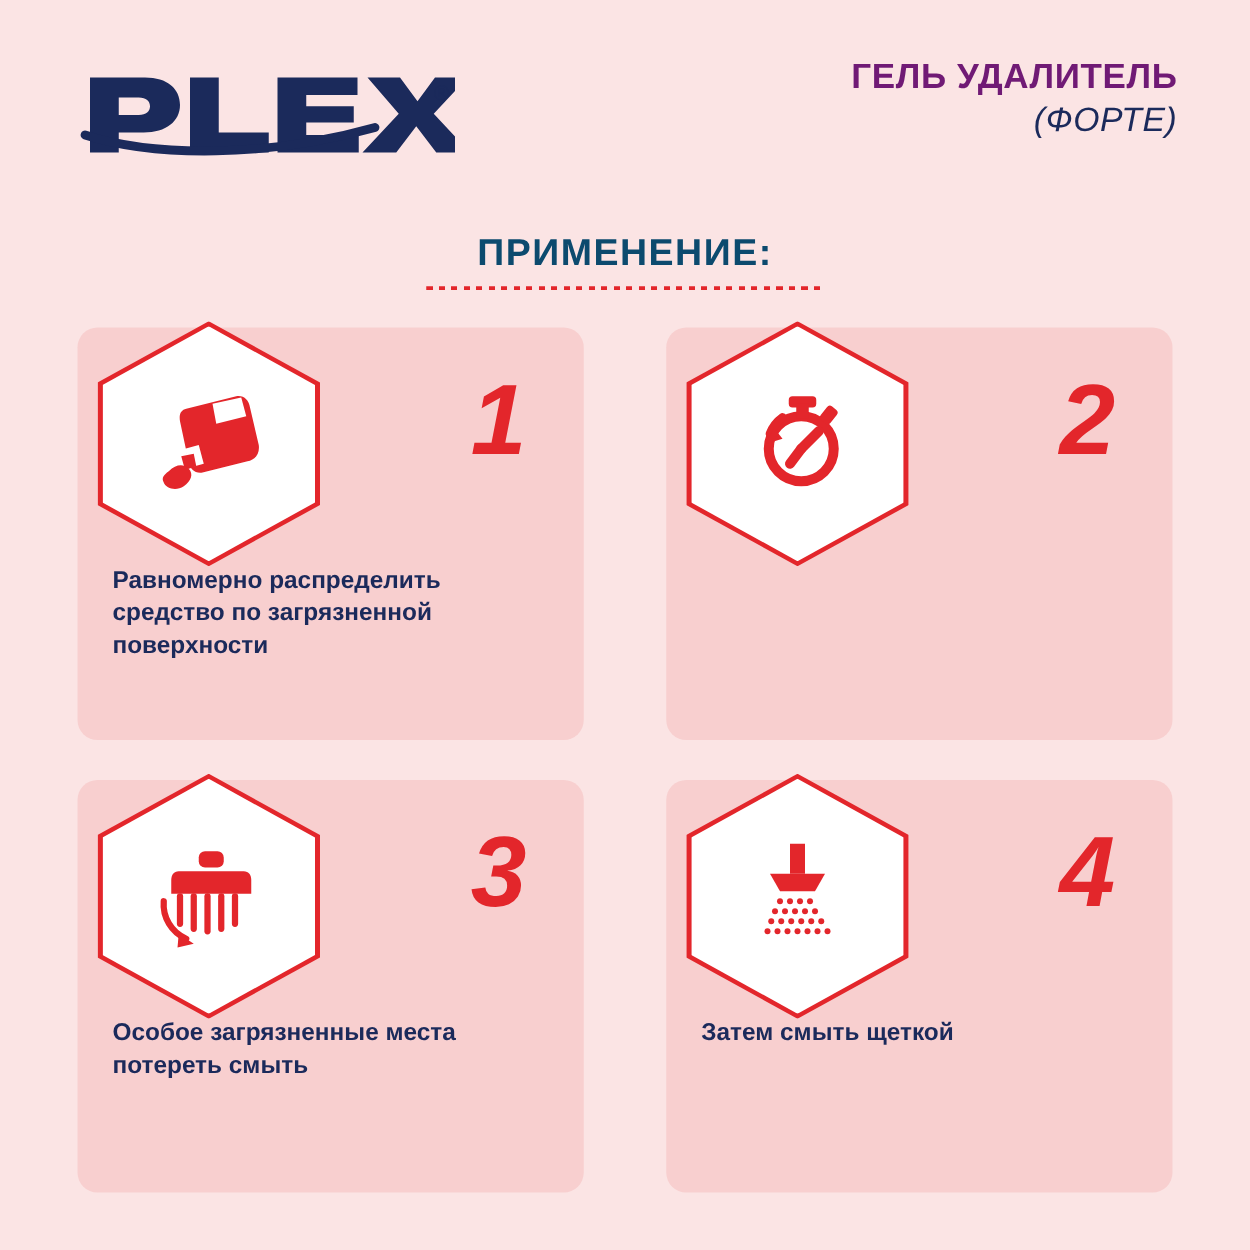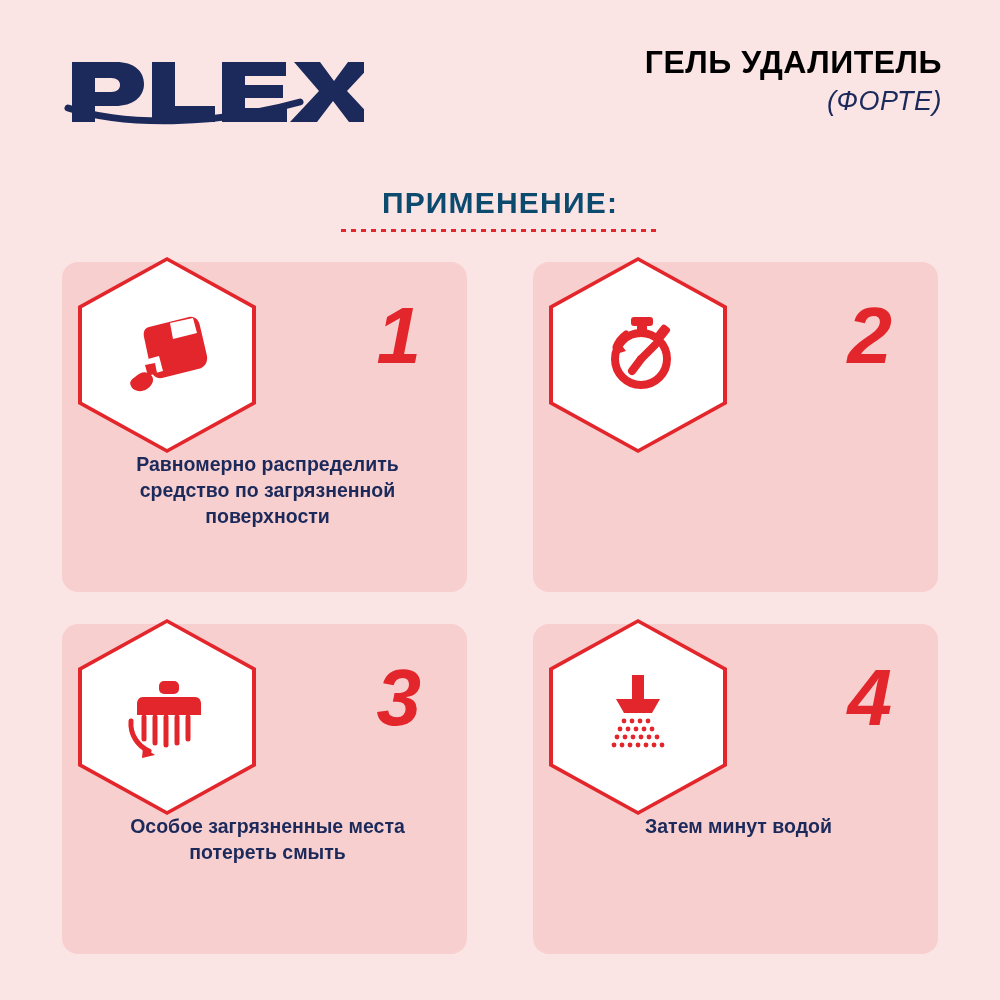--- a/index.html
+++ b/index.html
@@ -41,23 +41,23 @@
   .logo svg { display: block; }
 
   .title-block {
     position: absolute;
     right: 58px;
     top: 10px;
     width: 540px;
     text-align: right;
   }
   .title-line {
-    font-size: 32px;
+    font-size: 28px;
     font-weight: bold;
-    color: #000000;
+    color: #701a75;
     letter-spacing: 0.5px;
     line-height: 1.18;
     text-transform: uppercase;
     text-align: right;
   }
   .title-sub {
     font-size: 27px;
     font-weight: normal;
     font-style: italic;
     color: #1b2a5b;
@@ -152,21 +152,20 @@
 
   .card-text {
     position: absolute;
     left: 28px;
     right: 22px;
     top: 190px;
     font-size: 19.5px;
     font-weight: bold;
     color: #1b2a5b;
     line-height: 1.33;
-    text-align: center;
   }
   .card-text.lower { top: 218px; }
 </style>
 </head>
 <body>
 
 <div class="page">
 
   <div class="header">
 
@@ -306,17 +305,17 @@
                   <circle cx="52" cy="82" r="2.4"></circle>
                   <circle cx="60" cy="82" r="2.4"></circle>
                   <circle cx="68" cy="82" r="2.4"></circle>
                   <circle cx="76" cy="82" r="2.4"></circle>
               </g>
             </svg>
           </span>
         </div>
       </div>
       <div class="step-number">4</div>
-      <div class="card-text">Затем минут водой</div>
+      <div class="card-text">Затем смыть щеткой</div>
     </div>
 
   </div>
 </div>
 
 </body></html>

